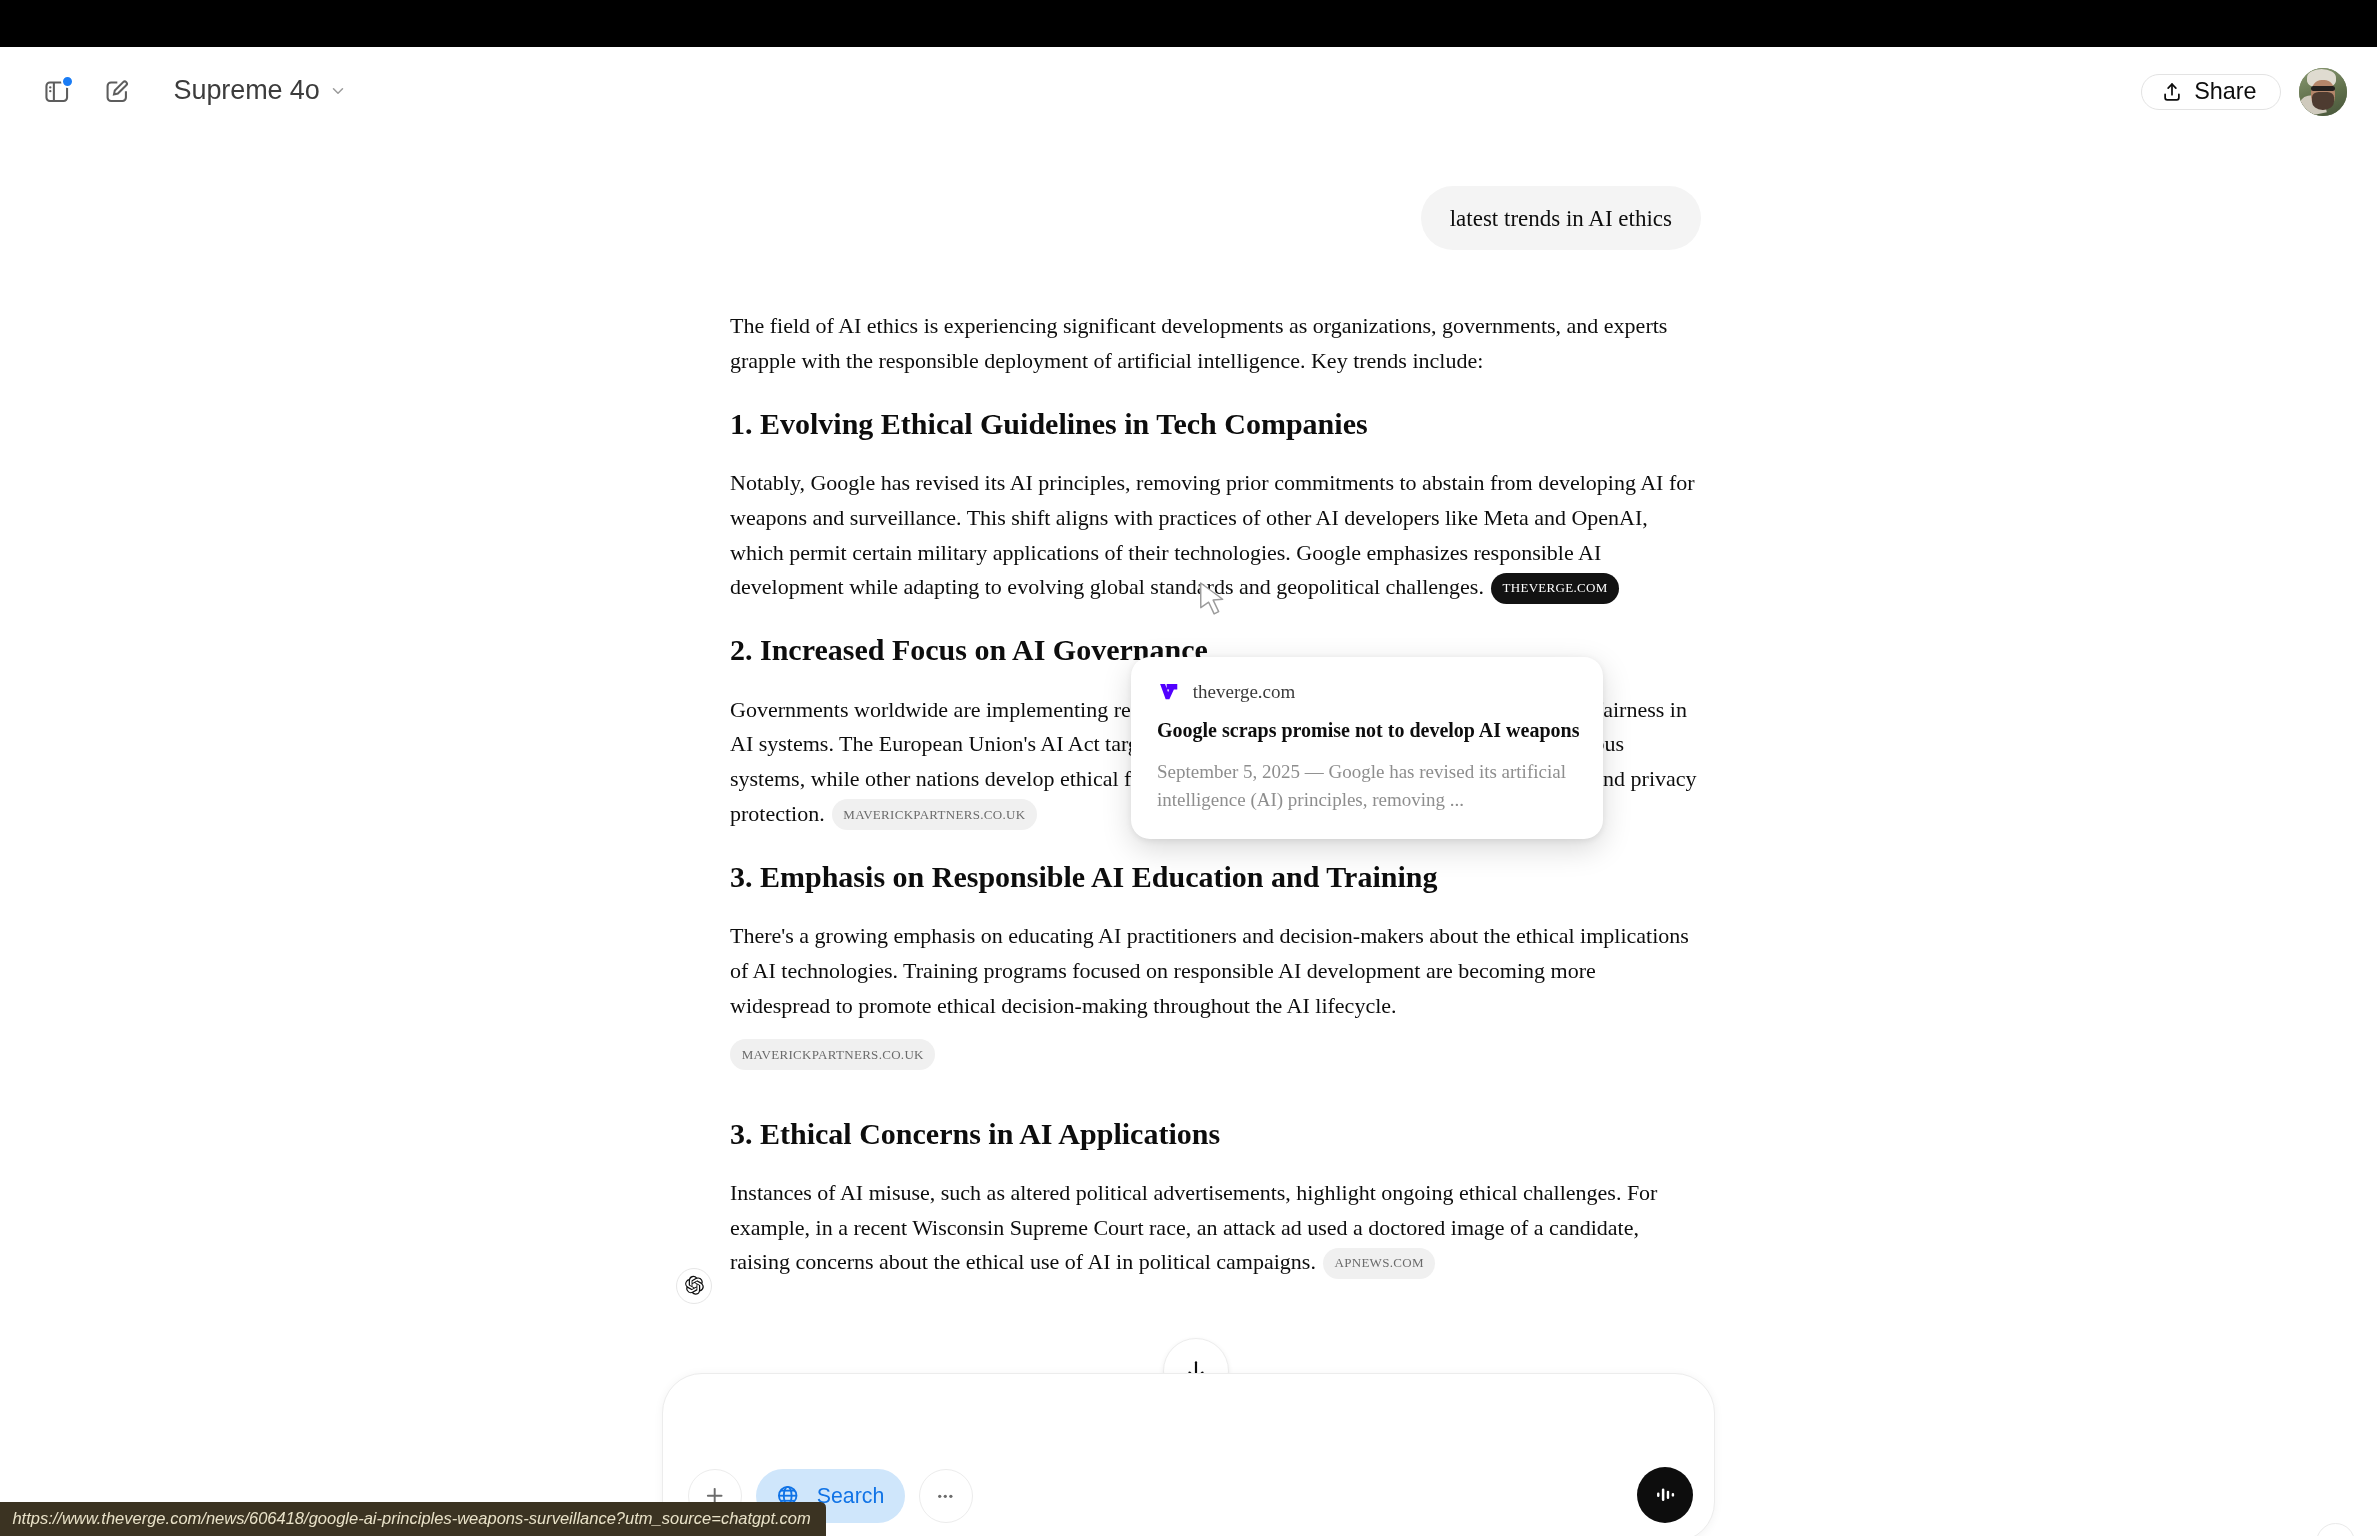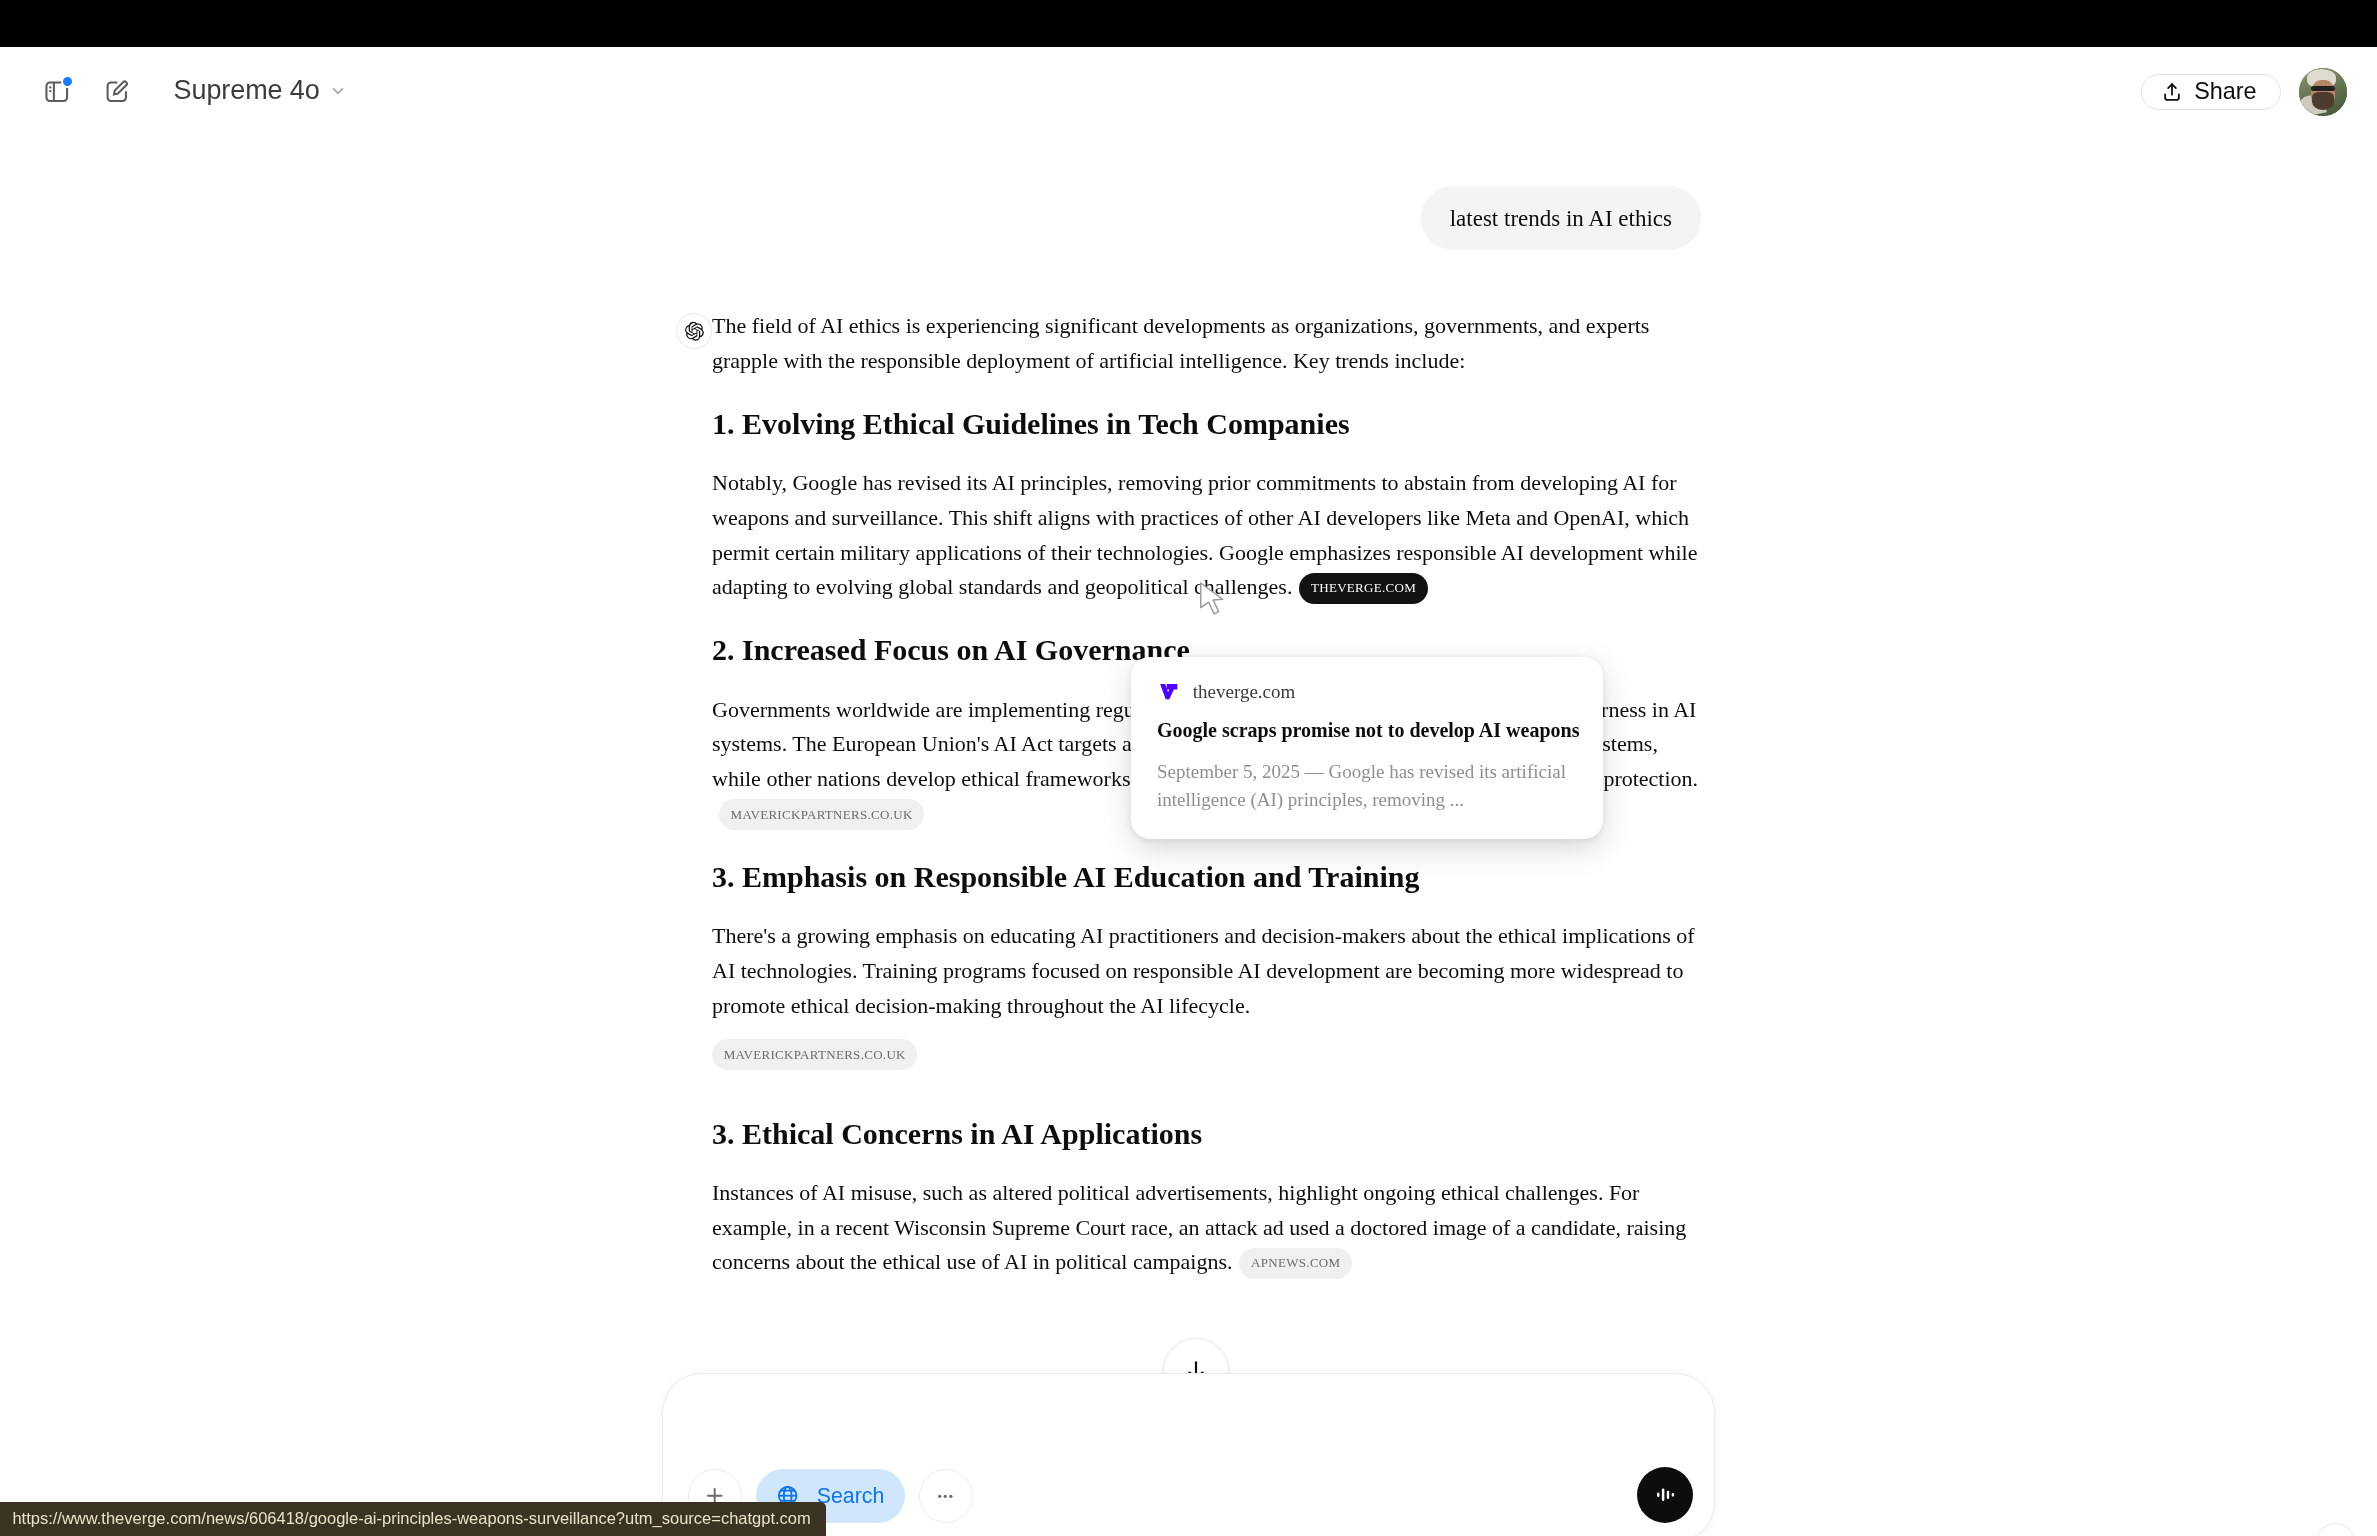--- a/index.html
+++ b/index.html
@@ -117,21 +117,23 @@
     background: #f4f4f4;
     border-radius: 33px;
     padding: 16.5px 29px;
     font-size: 23px;
     color: #0d0d0d;
     line-height: 1.35;
     max-width: 757px;
   }
   .assistant-row {
     display: flex;
+    gap: 18px;
     padding-top: 59px;
+    align-items: flex-end;
   }
   .oai-avatar {
     width: 36px; height: 36px;
     border-radius: 50%;
     border: 1.4px solid #e6e6e6;
     display: flex; align-items: center; justify-content: center;
     flex: none;
     margin-top: 4.1px;
   }
   .msg { flex: 1; color: #0d0d0d; }
@@ -284,20 +286,21 @@
     position: absolute;
     left: 0; bottom: 0;
     background: #3b3322;
     color: #e9e2c8;
     font-size: 16.5px;
     padding: 6.9px 15px 8.3px 12.4px;
     border-top-right-radius: 5.5px;
     white-space: nowrap;
     z-index: 90;
     font-family: "Liberation Sans", sans-serif;
+    font-style: italic;
   }
 
   
   .cursor {
     position: absolute;
     left: 1198px; top: 581px;
     z-index: 95;
     pointer-events: none;
   }
 </style>

